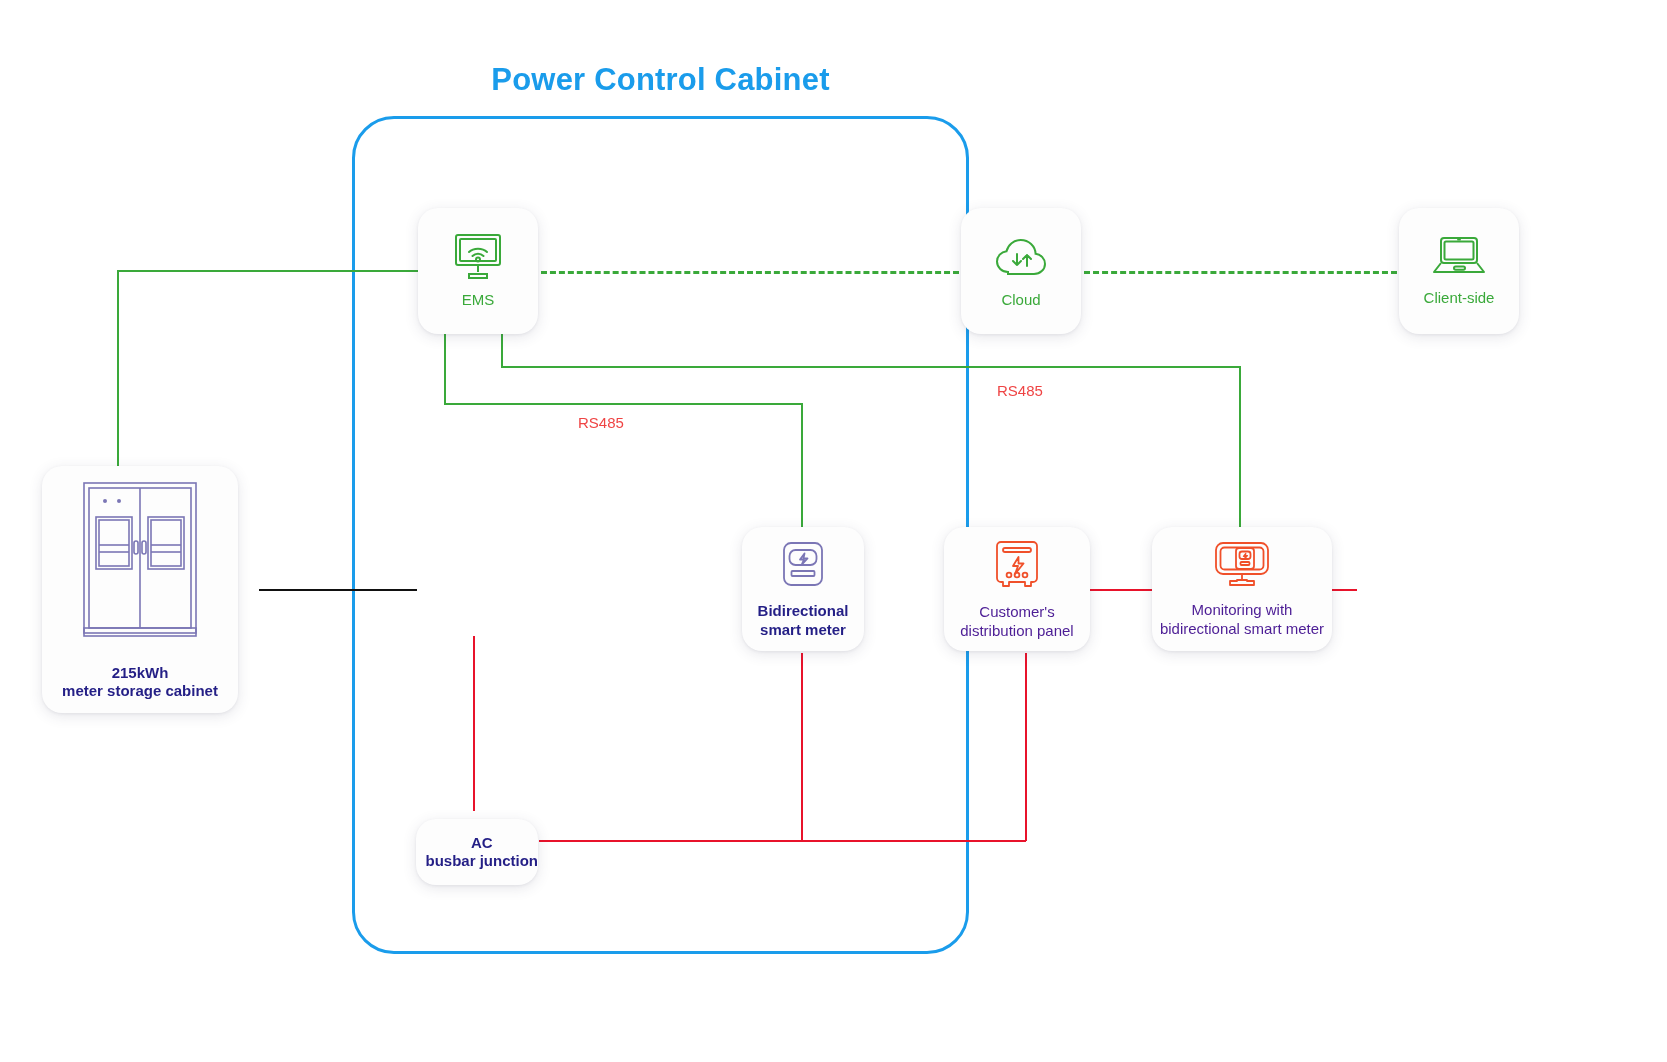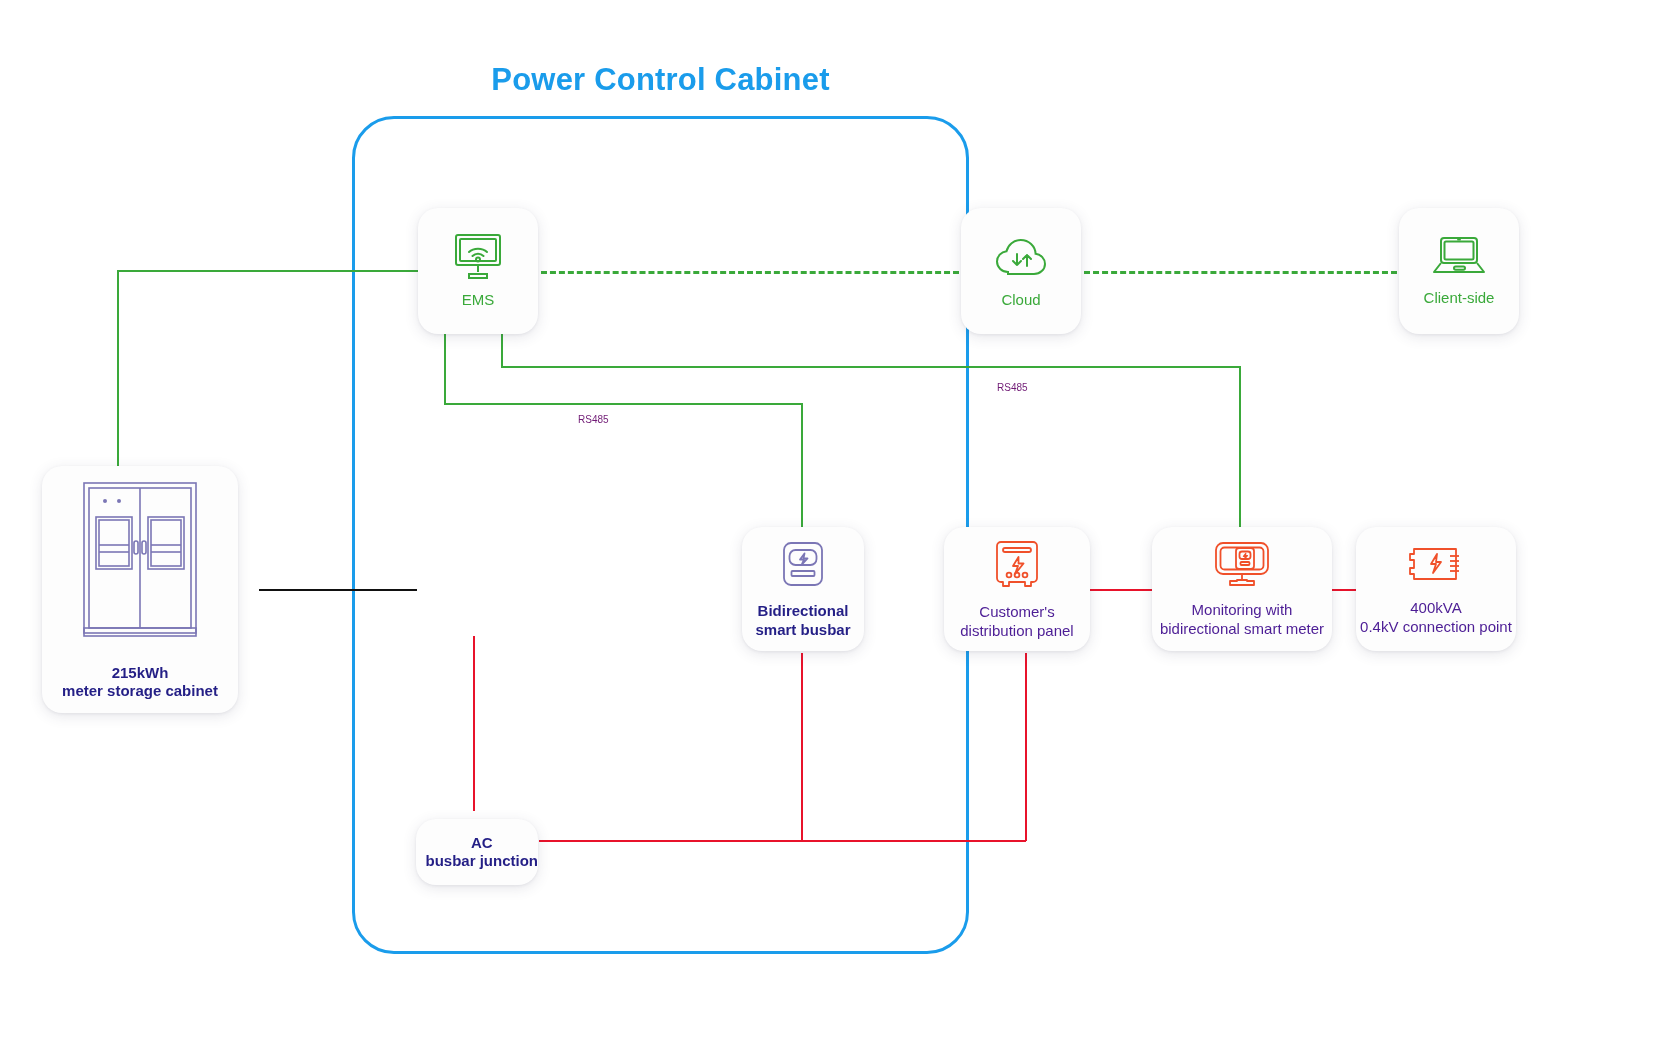--- a/index.html
+++ b/index.html
@@ -53,21 +53,21 @@
   .green{background:#3aa93a;}
   .red{background:#e8132b;}
   .black{background:#111111;}
   .h{height:2px;}
   .v{width:2px;}
 
   .dash{
     position:absolute;height:0;border-top:3px dashed #3aa93a;z-index:3;
   }
 
-  .lbl{position:absolute;font-size:10px;color:#701a75;z-index:6;white-space:nowrap;}
+  .lbl{position:absolute;font-size:15px;color:#ef4444;z-index:6;white-space:nowrap;}
 </style>
 </head>
 <body>
 
 <div id="stage">
 
   <div class="cabinet-title">Power Control Cabinet</div>
 
   <div class="cabinet-box"></div>
 
@@ -171,21 +171,21 @@
   <div class="card" id="card-bsm">
     <span class="ico">
       <svg width="52" height="52" viewBox="0 0 52 52" fill="none" stroke="#7b76b5" stroke-width="1.8">
         <rect x="7" y="4" width="38" height="42" rx="7"></rect>
         <rect x="12.5" y="11" width="27" height="15" rx="6"></rect>
         <path d="M27.5 14.5l-4.5 6h4l-2.5 5.5 6-6.6h-4z" stroke-linejoin="round"></path>
         <rect x="14.5" y="32" width="23" height="5" rx="1"></rect>
       </svg>
     </span>
     <span class="cap cap-navy">Bidirectional
-smart busbar</span>
+smart meter</span>
   </div>
 
   <div class="card" id="card-cdp">
     <span class="ico">
       <svg width="50" height="54" viewBox="0 0 50 54" fill="none" stroke="#f0502a" stroke-width="1.8">
         <path d="M9 4h32a4 4 0 014 4v32a4 4 0 01-4 4h-2v4h-6v-4H17v4h-6v-4H9a4 4 0 01-4-4V8a4 4 0 014-4z" stroke-linejoin="round"></path>
         <rect x="11" y="10" width="28" height="4" rx="2"></rect>
         <path d="M26.5 19l-5.5 9h5l-3 8 8.5-10.5h-5z" stroke-linejoin="round"></path>
         <circle cx="17" cy="37" r="2.4"></circle>
           <circle cx="25" cy="37" r="2.4"></circle>
@@ -206,33 +206,19 @@
         <path d="M34.8 13.3l-2.4 3.1h2.1l-1.3 2.9 3.3-3.6h-2.1z" stroke-linejoin="round" stroke-width="1.2"></path>
         <rect x="29.5" y="22" width="9" height="3" rx="1"></rect>
         <path d="M31 34v7"></path>
         <path d="M19 45h24v-4h-7v-1h-10v1h-7z" stroke-linejoin="round"></path>
       </svg>
     </span>
     <span class="cap cap-orange">Monitoring with
 bidirectional smart meter</span>
   </div>
 
-  <div class="card" id="card-400">
-    <span class="ico">
-      <svg width="60" height="46" viewBox="0 0 60 46" fill="none" stroke="#f0502a" stroke-width="1.8">
-        <path d="M8 7h42v30H8v-5H4v-6h4v-8H4v-6h4z" stroke-linejoin="round"></path>
-        <path d="M31 12l-6 10h5l-3 9 8-11h-5z" stroke-linejoin="round"></path>
-        <line x1="44" y1="14" x2="53" y2="14"></line>
-        <line x1="44" y1="19" x2="53" y2="19"></line>
-        <line x1="44" y1="24" x2="53" y2="24"></line>
-        <line x1="44" y1="29" x2="53" y2="29"></line>
-      </svg>
-    </span>
-    <span class="cap cap-orange">400kVA
-0.4kV connection point</span>
-  </div>
 
   <div class="card" id="card-ac">
     <span class="cap cap-navy">AC
 busbar junction</span>
   </div>
 
 </div>
 
 </body></html>

